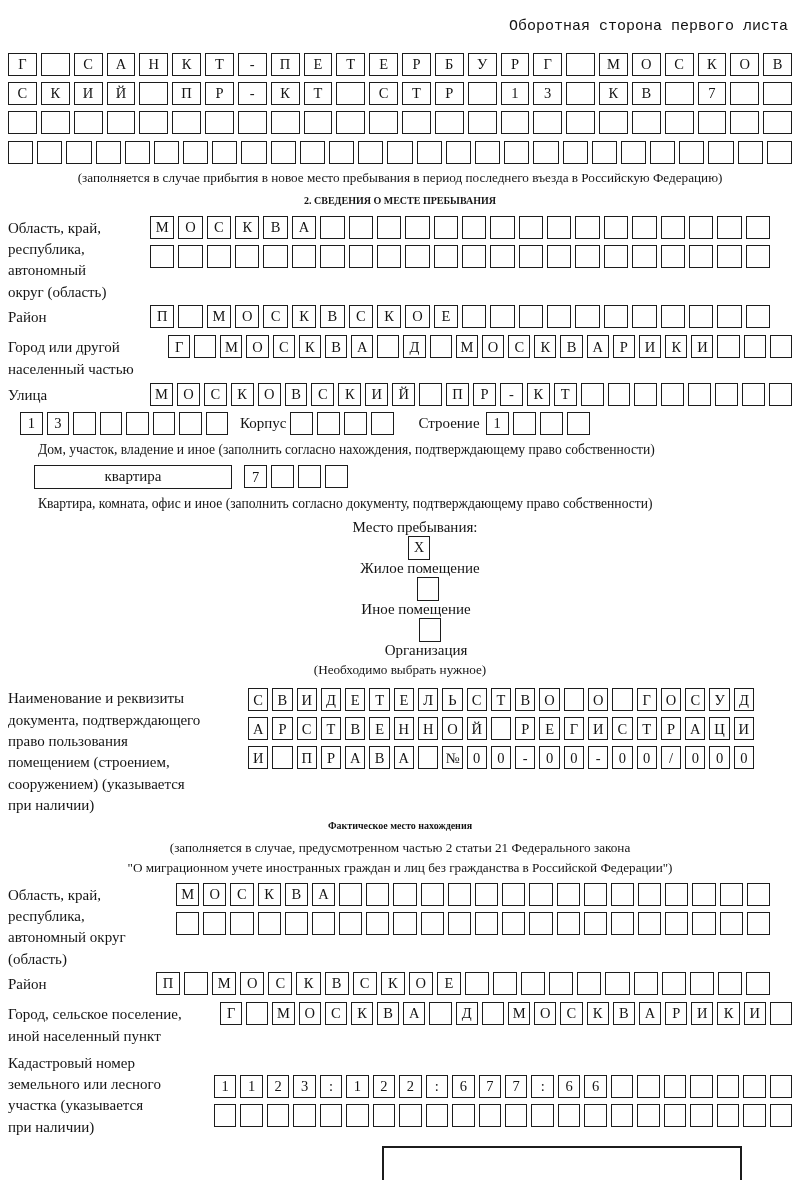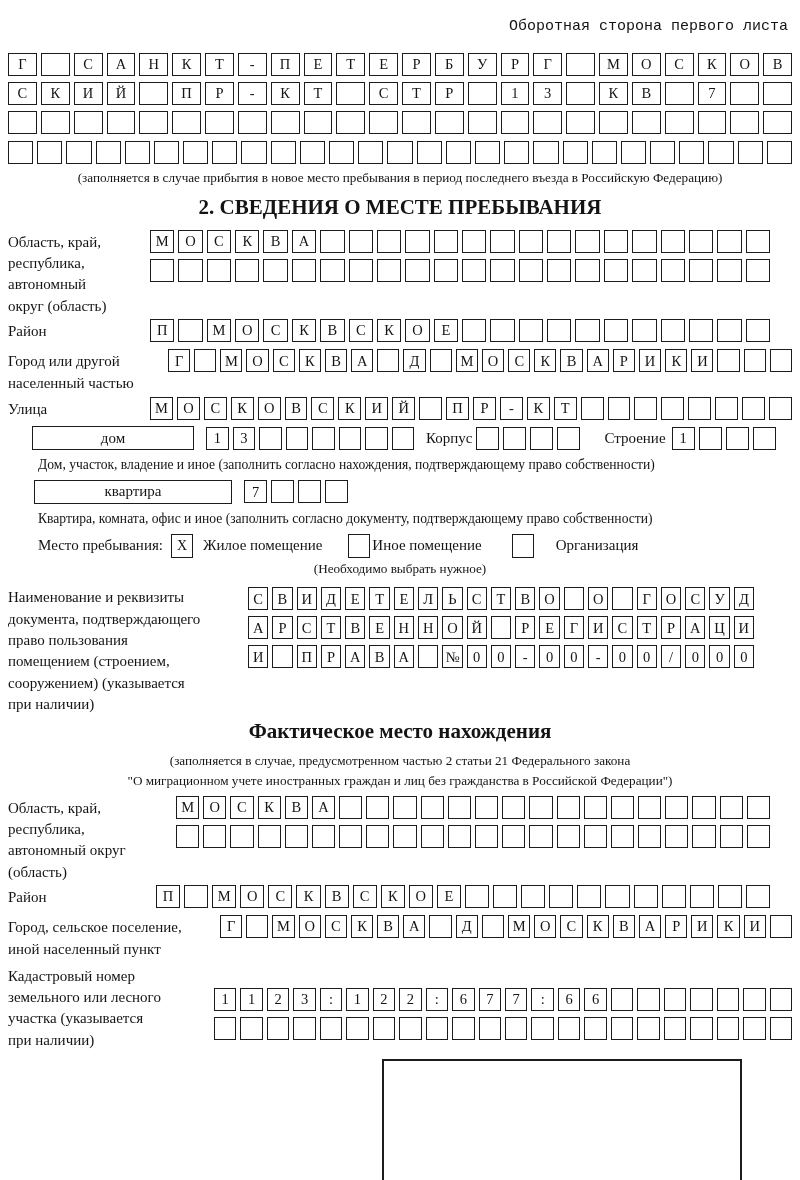--- a/index.html
+++ b/index.html
@@ -13,33 +13,33 @@
   .flabel{font-size:15px;line-height:1.42;white-space:pre-line;flex-shrink:0;padding-top:2px;}
   .rows{display:flex;flex-direction:column;gap:6px;flex:1;min-width:0;}
   .cellrow{display:grid;grid-template-columns:repeat(var(--n),1fr);gap:4px;}
   .cell{
     border:1.6px solid #1c1c1c;height:21px;
     display:flex;align-items:center;justify-content:center;
     font-size:14.5px;line-height:1;background:#fff;
   }
   .note{font-size:13.2px;text-align:center;line-height:1.35;margin:2px 0 4px 0;}
   .note-left{font-size:13.6px;text-align:left;margin:0 0 6px 30px;line-height:1.3;}
-  .sect-title{font-weight:bold;font-size:21px;text-align:center;margin:8px 0 10px 0;}
+  .sect-title{font-weight:bold;font-size:10px;text-align:center;margin:8px 0 10px 0;}
   .inline-row{display:flex;align-items:center;margin-bottom:6px;}
   .wide-box{
     border:1.6px solid #1c1c1c;height:22px;display:flex;align-items:center;
     justify-content:center;font-size:15px;flex-shrink:0;background:#fff;
   }
   .grp{flex-shrink:0;}
   .small-label{font-size:15px;flex-shrink:0;}
   .chk{
     width:20px;height:22px;border:1.6px solid #1c1c1c;flex-shrink:0;
     display:flex;align-items:center;justify-content:center;font-size:14px;background:#fff;
   }
-  .stay-row{display:flex;align-items:center;margin:4px 0 2px 30px;font-size:15px;}
+  .stay-row{display:flex;align-items:center;margin:4px 0 2px 30px;font-size:15px;flex-direction:column;}
   .stamp-wrap{width:445px;margin:8px 8px 0 auto;}
   .stamp-box{width:356px;height:172px;border:2px solid #1c1c1c;margin:0 auto 8px auto;background:#fff;}
   .mr20{margin-right:22px;}
 </style>
 </head>
 <body>
 
 <div class="hdr">Оборотная сторона первого листа</div>
 
 <div class="field">
@@ -303,21 +303,20 @@
         <div class="cell"></div>
         <div class="cell"></div>
         <div class="cell"></div>
         <div class="cell"></div>
         <div class="cell"></div>
       </div>
   </div>
 </div>
 
 <div class="inline-row">
-  <div class="wide-box" style="width:160px;margin-left:24px;">дом</div>
   <div class="grp cellrow" style="width: 208px; margin-left: 12px; --n: 8;">
       <div class="cell">1</div>
       <div class="cell">3</div>
       <div class="cell"></div>
       <div class="cell"></div>
       <div class="cell"></div>
       <div class="cell"></div>
       <div class="cell"></div>
       <div class="cell"></div>
     </div>

